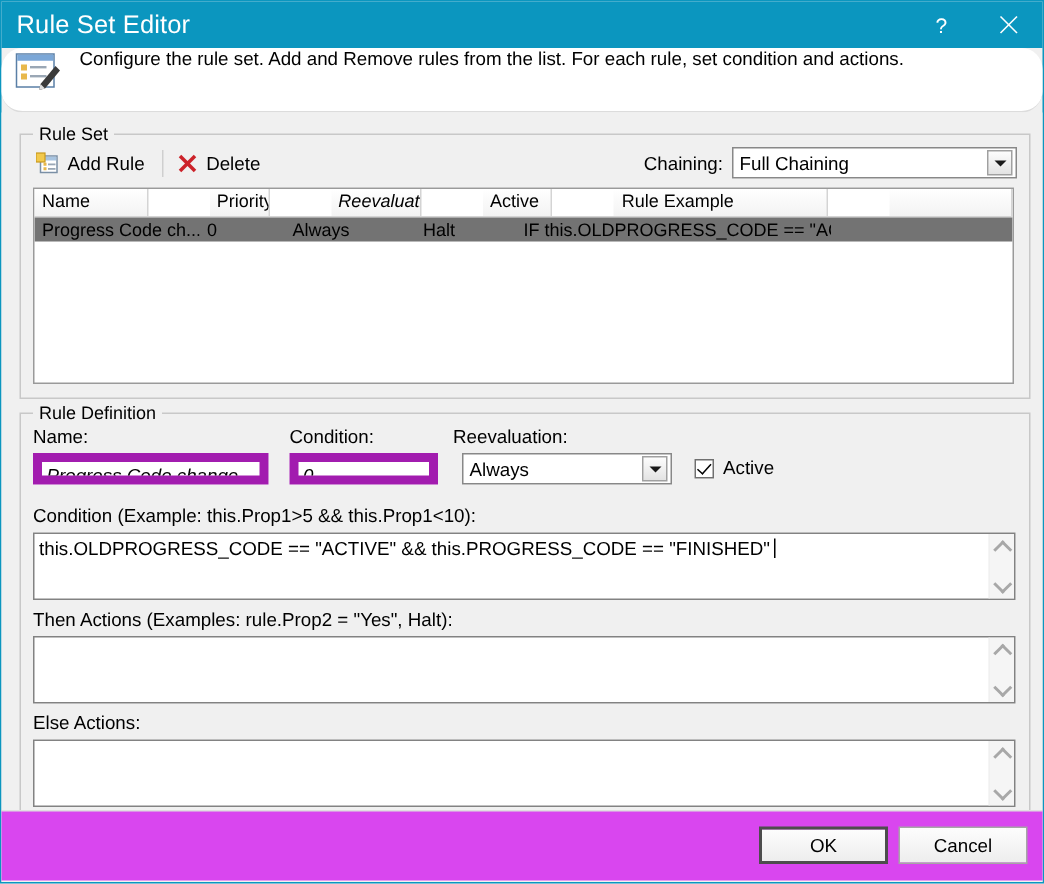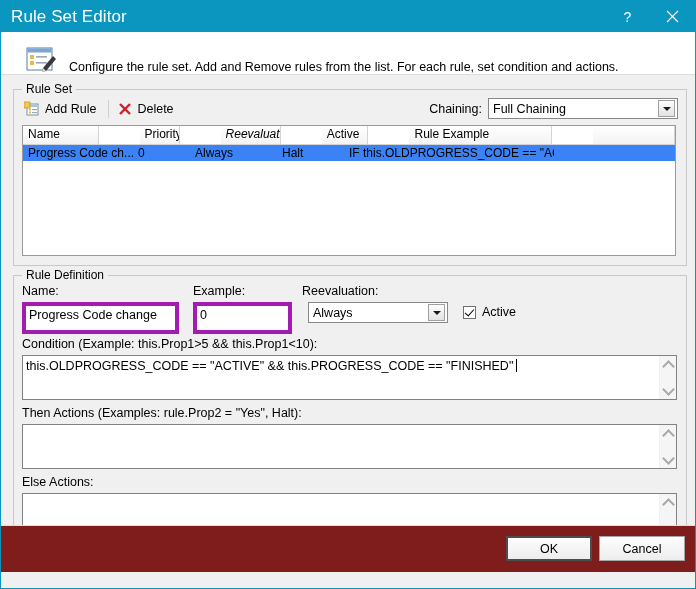--- a/index.html
+++ b/index.html
@@ -61,22 +61,23 @@
   }
   .title-btn svg { display:block; }
 
   
   #header {
     flex: 0 0 auto;
     height: 42px;
     background: #ffffff;
     border-bottom: 1px solid #dcdcdc;
     display: flex;
-    align-items: flex-end;
-    padding-left: 24px;
+    align-items: flex-start;
+    padding-left: 8px;
+    border-radius: 14px;
   }
   #header-icon {
     width: 34px;
     height: 30px;
     flex: 0 0 auto;
     position: relative;
     margin-right: 10px;
   }
   #header-text {
     font-size: 12.5px;
@@ -230,50 +231,51 @@
     line-height: 17px;
     padding-left: 5px;
     background: linear-gradient(#ffffff, #f3f3f3);
     white-space: nowrap;
     overflow: hidden;
     cursor: default;
   }
   .lv-row {
     display: flex;
     height: 16px;
-    background: #3b82f6;
+    background: #737373;
     cursor: default;
   }
   .lv-td {
     box-sizing: border-box;
     font-size: 12px;
     line-height: 16px;
     padding-left: 5px;
     white-space: nowrap;
     overflow: hidden;
   }
 
   
   .fld-label {
     position: absolute;
     font-size: 12.5px;
     white-space: nowrap;
   }
   .textbox {
     position: absolute;
     background: #ffffff;
-    border: 4px solid #a21caf;
+    border: 6px solid #a21caf;
     box-sizing: border-box;
     font-size: 12.5px;
     line-height: 19px;
     padding-left: 3px;
-    height: 32px;
+    height: 21px;
     white-space: nowrap;
     overflow: hidden;
     color: #000;
+    font-style: italic;
   }
 
   .checkwrap {
     position: absolute;
     display: flex;
     align-items: center;
   }
   .checkbox {
     width: 13px; height: 13px;
     border: 1px solid #707070;
@@ -342,24 +344,24 @@
     border: solid #a8a8a8;
     border-width: 0 2px 2px 0;
   }
   .chev.up { transform: rotate(-135deg); margin-top: 3px; }
   .chev.down { transform: rotate(45deg); margin-bottom: 3px; }
 
   
   #footer {
     position: absolute;
     left: 0;
-    bottom: 16px;
+    bottom: 1px;
     width: 100%;
     height: 46px;
-    background: #7f1d1d;
+    background: #d946ef;
     border-top: 1px solid #dfdfdf;
     margin-top: 40px;
   }
   .dlgbtn {
     position: absolute;
     width: 86px;
     height: 25px;
     background: linear-gradient(#fdfdfd, #ededed);
     border: 1px solid #a6a6a6;
     box-sizing: border-box;
@@ -475,21 +477,21 @@
           </div>
       </div>
     </div>
 
     <div class="groupbox" id="gb-ruledef">
       <span class="gb-title">Rule Definition</span>
 
       <span class="fld-label" style="left:8px; top:8px;">Name:</span>
       <div class="textbox" style="left:8px; top:26px; width:157px;">Progress Code change</div>
 
-      <span class="fld-label" style="left:179px; top:8px;">Example:</span>
+      <span class="fld-label" style="left:179px; top:8px;">Condition:</span>
       <div class="textbox" style="left:179px; top:26px; width:99px;">0</div>
 
       <span class="fld-label" style="left:288px; top:8px;">Reevaluation:</span>
       <div class="combo" style="position:absolute; left:294px; top:26px; width:140px;">
         <span class="combo-value">Always</span>
         <span class="combo-arrow">
             <i class="tri-down"></i>
           </span>
       </div>
 

